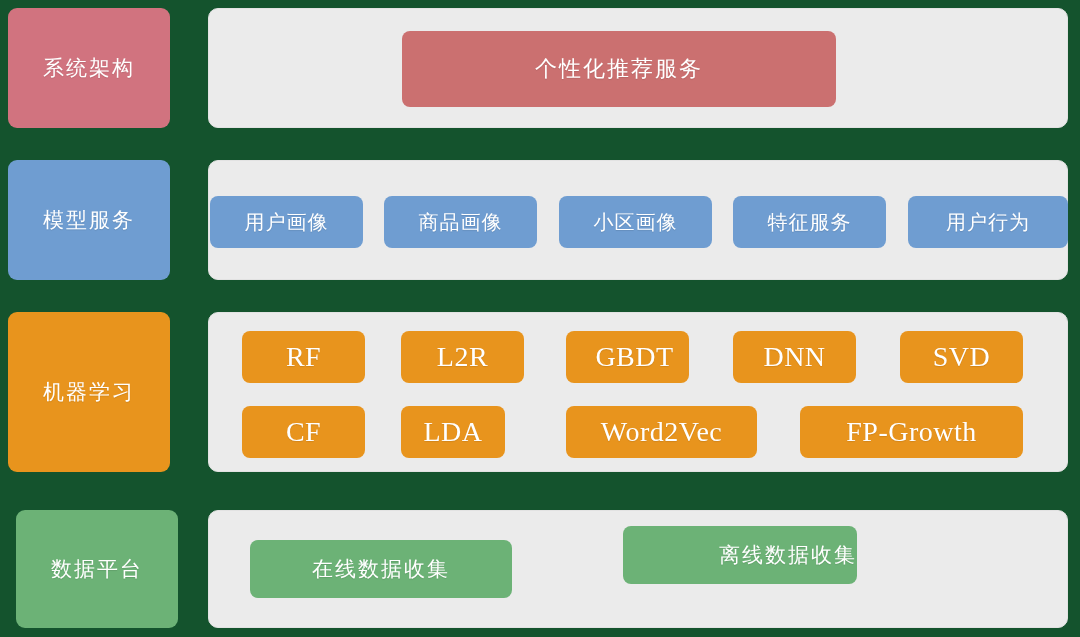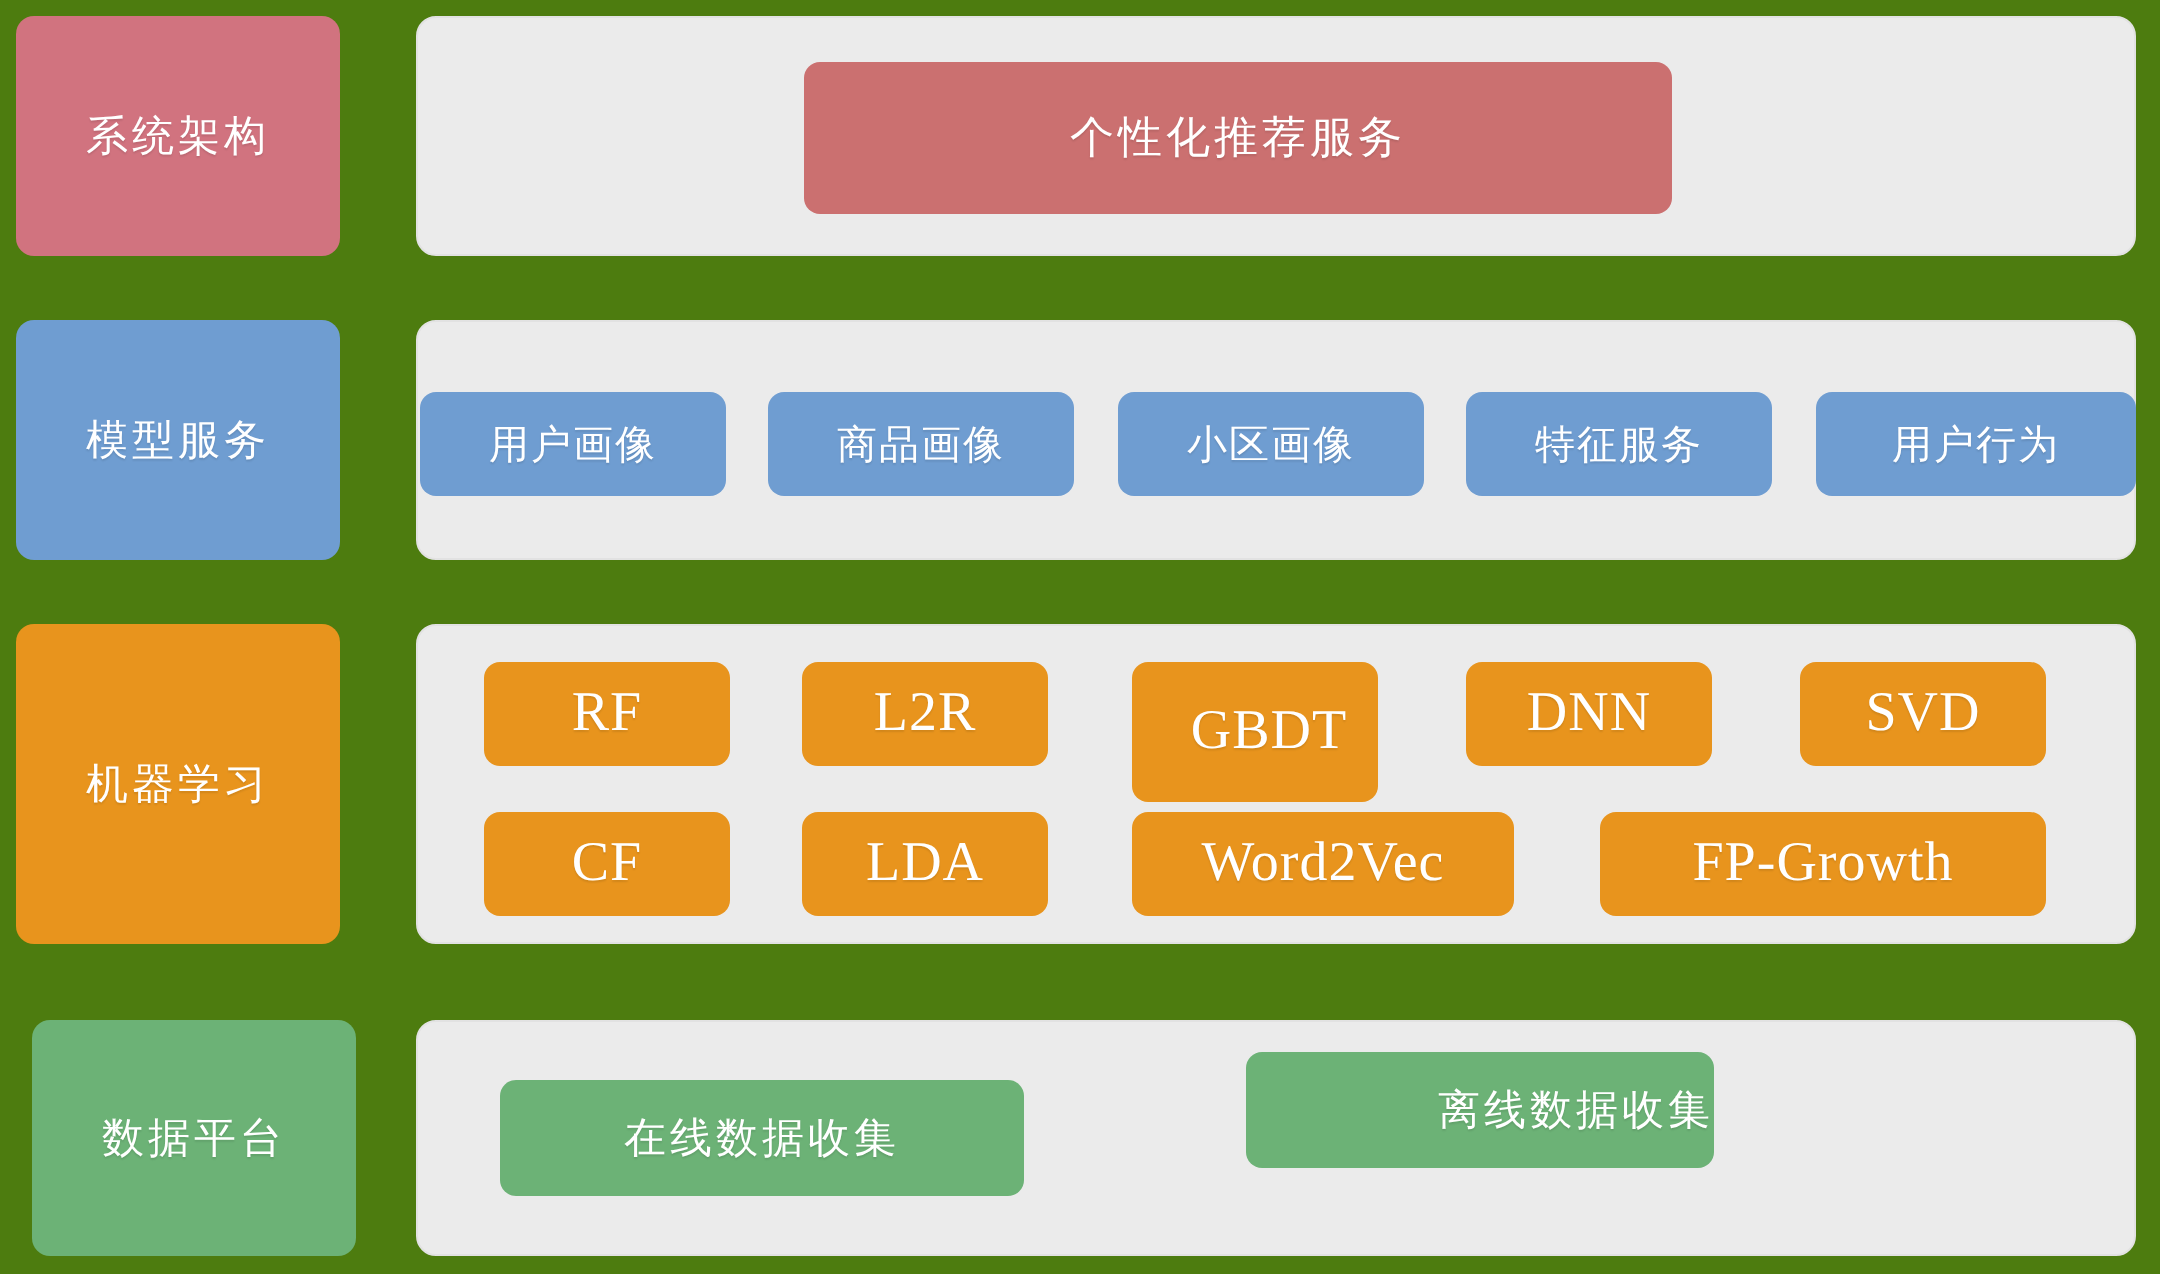--- a/index.html
+++ b/index.html
@@ -12,21 +12,21 @@
     width: 1080px;
     height: 637px;
     font-family: "Liberation Serif", "DejaVu Serif", serif;
     overflow: hidden;
   }
 
   #canvas {
     position: relative;
     width: 1080px;
     height: 637px;
-    background: #4d7c0f;
+    background: #14532d;
     text-decoration: underline;
   }
 
   
   .category {
     position: absolute;
     border-radius: 9px;
     display: flex;
     align-items: center;
     justify-content: center;
@@ -110,34 +110,34 @@
   </div>
 
   <div class="panel" style="left:208px; top:312px; width:860px; height:160px;">
 
     <div class="node node-ml" style="left:33px; top:18px; width:123px; height:52px;">
       <span>RF</span>
     </div>
     <div class="node node-ml" style="left:192px; top:18px; width:123px; height:52px;">
       <span>L2R</span>
     </div>
-    <div class="node node-ml" style="left:357px; top:18px; width:123px; height:70px;padding-left:14px;">
+    <div class="node node-ml" style="left:357px; top:18px; width:123px; height:52px;padding-left:14px;">
       <span>GBDT</span>
     </div>
     <div class="node node-ml" style="left:524px; top:18px; width:123px; height:52px;">
       <span>DNN</span>
     </div>
     <div class="node node-ml" style="left:691px; top:18px; width:123px; height:52px;">
       <span>SVD</span>
     </div>
 
     <div class="node node-ml" style="left:33px; top:93px; width:123px; height:52px;">
       <span>CF</span>
     </div>
-    <div class="node node-ml" style="left:192px; top:93px; width:123px; height:52px;">
+    <div class="node node-ml" style="left:192px; top:93px; width:104px; height:52px;">
       <span>LDA</span>
     </div>
     <div class="node node-ml" style="left:357px; top:93px; width:191px; height:52px;">
       <span>Word2Vec</span>
     </div>
     <div class="node node-ml" style="left:591px; top:93px; width:223px; height:52px;">
       <span>FP-Growth</span>
     </div>
   </div>
 

